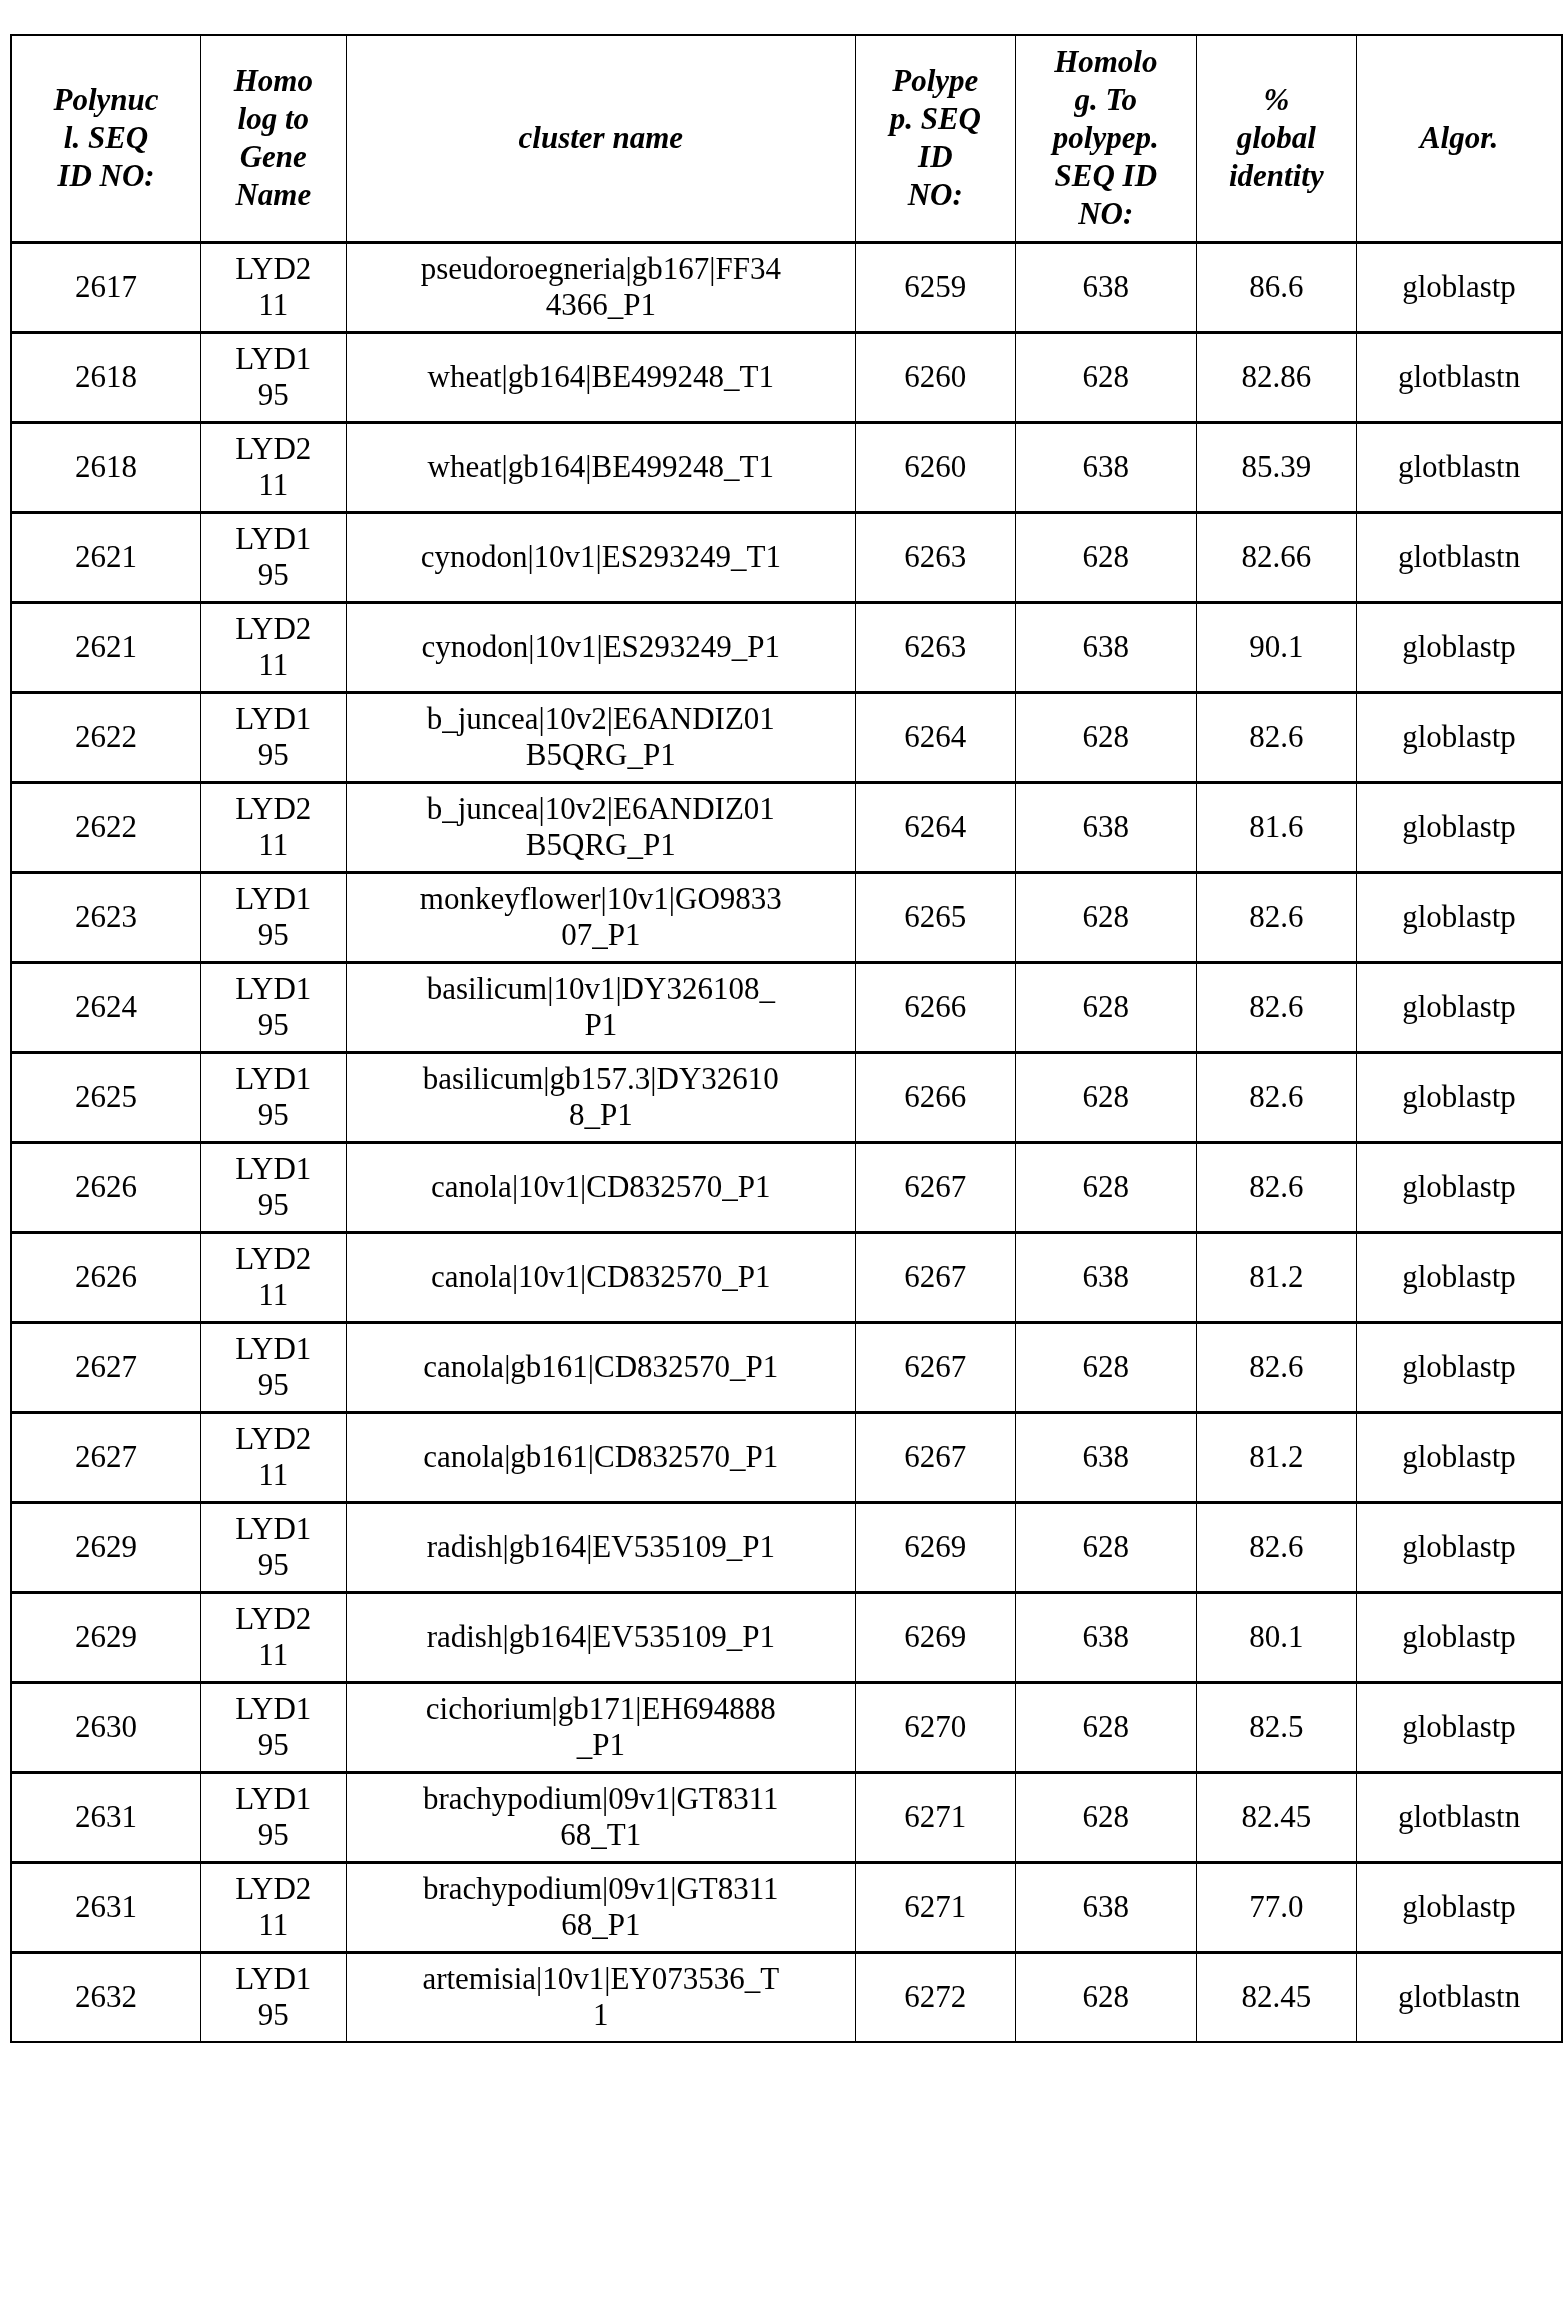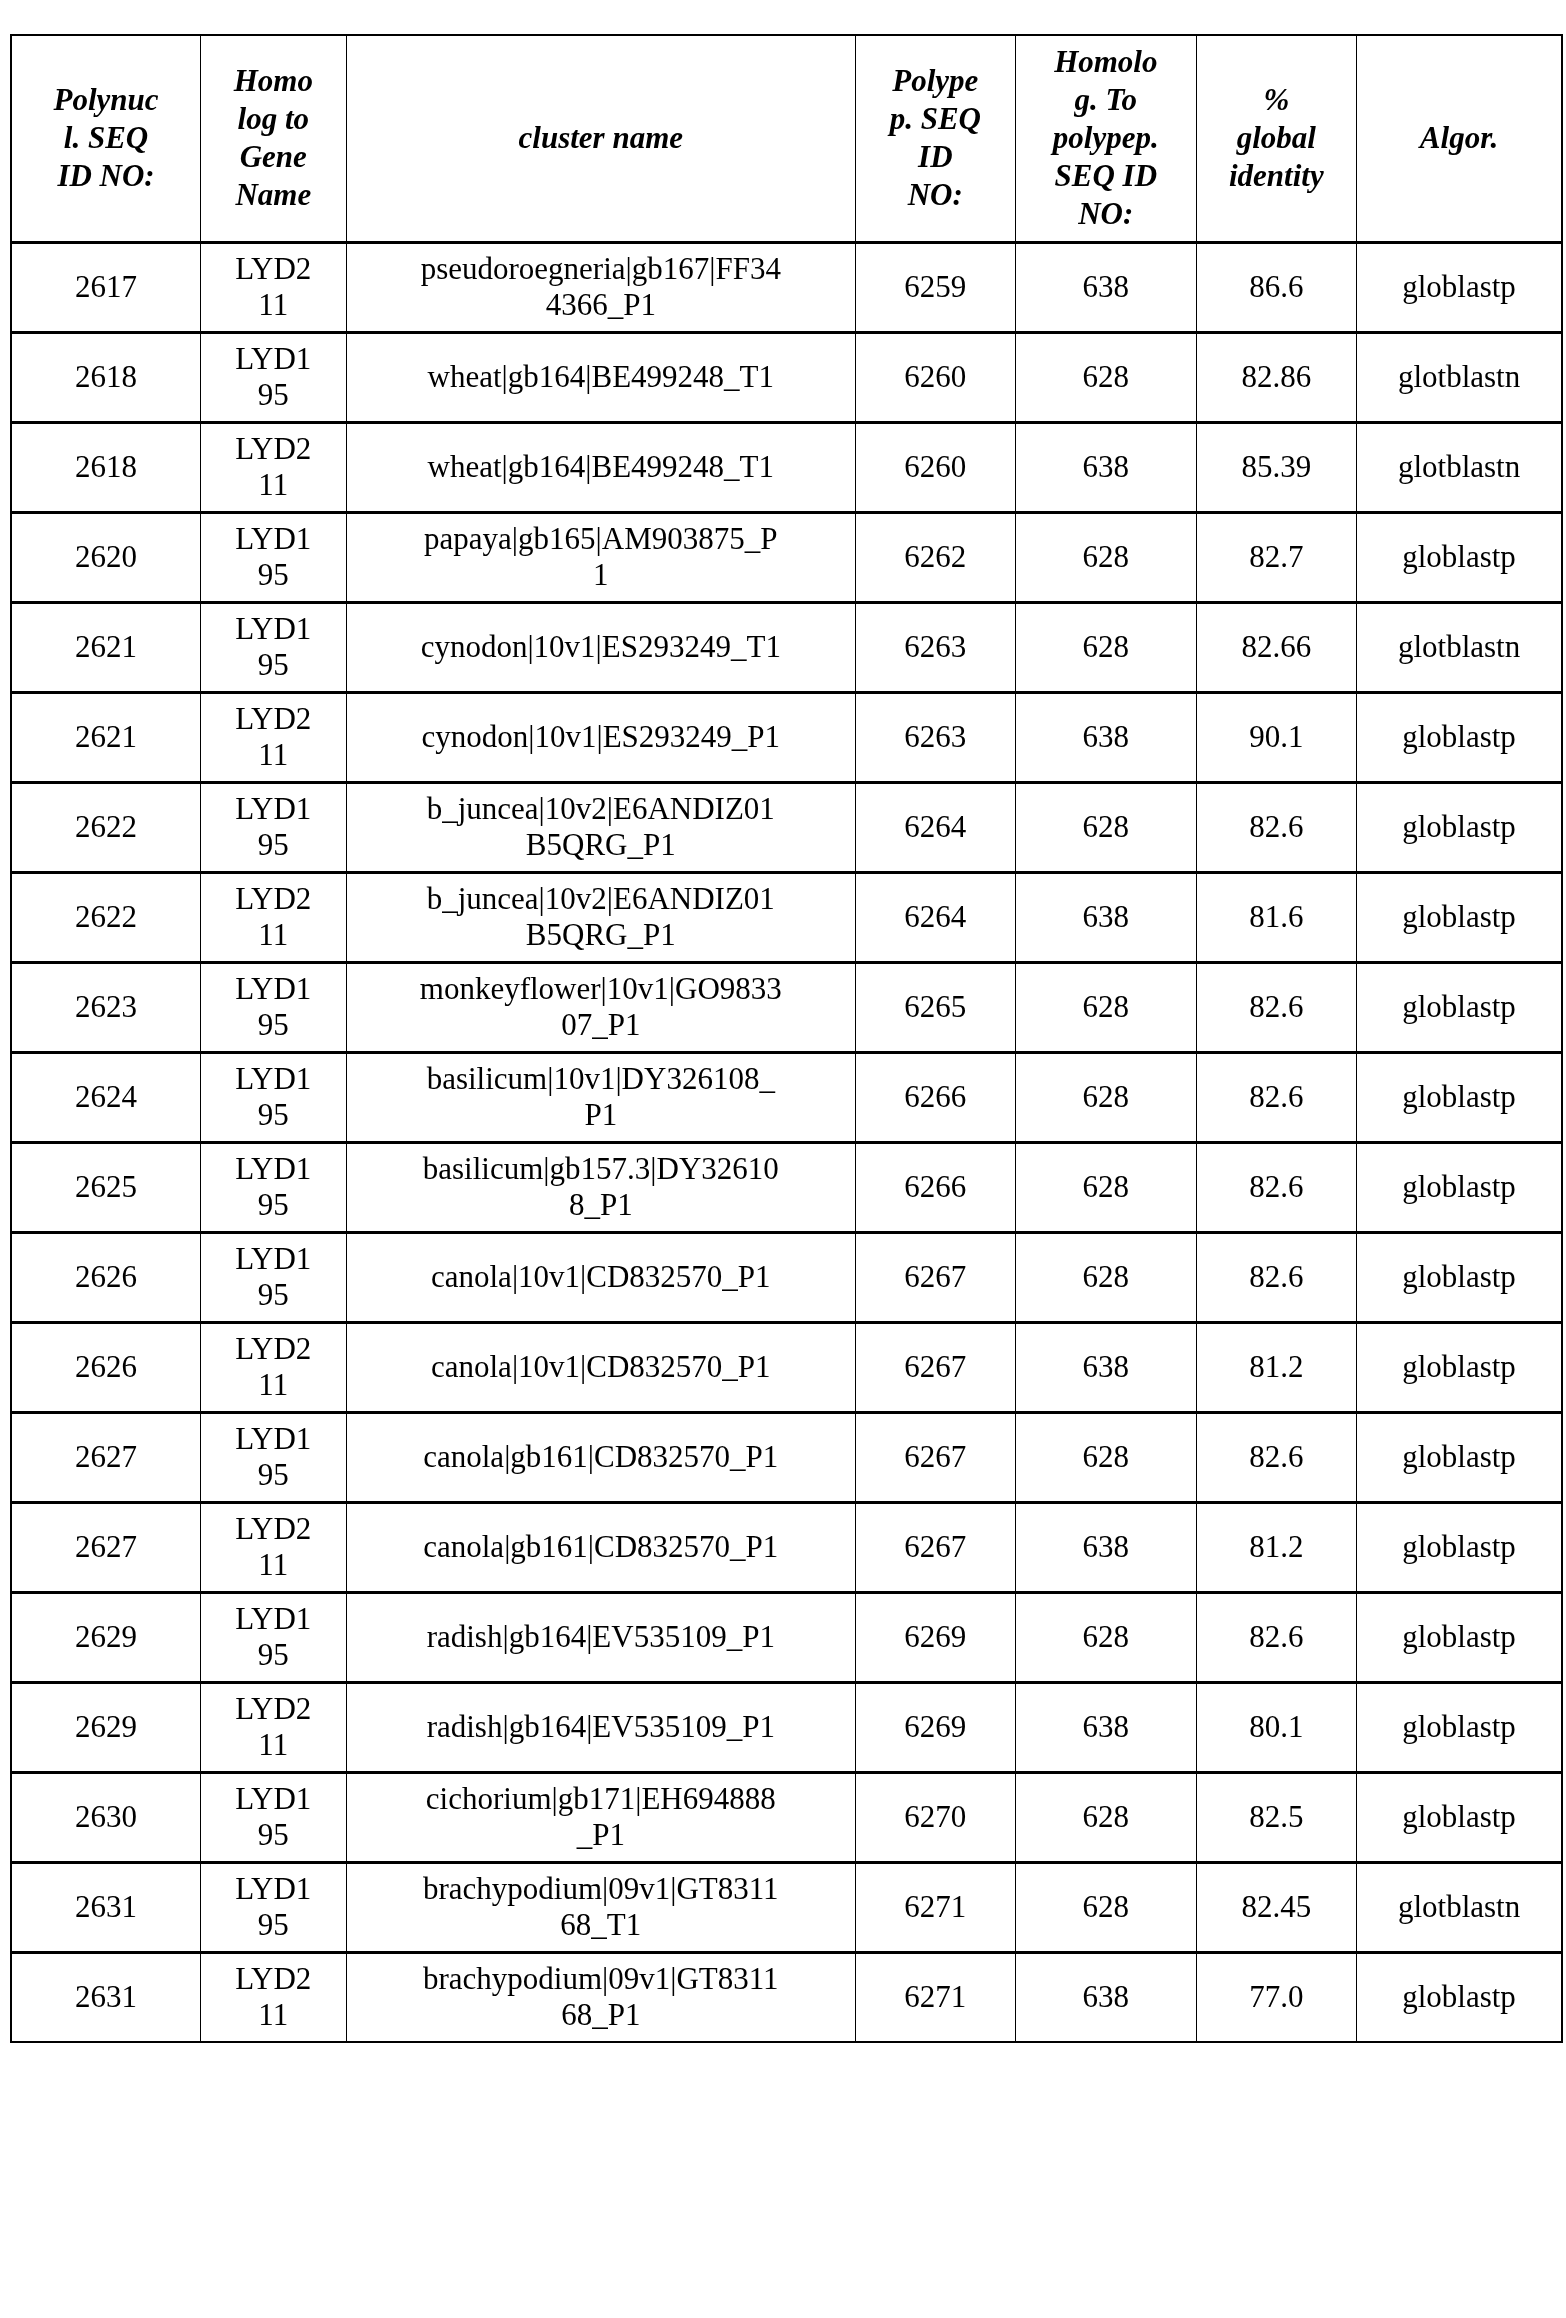--- a/index.html
+++ b/index.html
@@ -125,35 +125,20 @@
         </td>
         <td>
           <span class="line">wheat|gb164|BE499248_T1</span>
         </td>
         <td>6260</td>
         <td>638</td>
         <td>85.39</td>
         <td>glotblastn</td>
       </tr>
       <tr>
-        <td>2620</td>
-        <td>
-          <span class="line">LYD1</span>
-          <span class="line">95</span>
-        </td>
-        <td>
-          <span class="line">papaya|gb165|AM903875_P</span>
-          <span class="line">1</span>
-        </td>
-        <td>6262</td>
-        <td>628</td>
-        <td>82.7</td>
-        <td>globlastp</td>
-      </tr>
-      <tr>
         <td>2621</td>
         <td>
           <span class="line">LYD1</span>
           <span class="line">95</span>
         </td>
         <td>
           <span class="line">cynodon|10v1|ES293249_T1</span>
         </td>
         <td>6263</td>
         <td>628</td>
@@ -370,16 +355,31 @@
           <span class="line">11</span>
         </td>
         <td>
           <span class="line">brachypodium|09v1|GT8311</span>
           <span class="line">68_P1</span>
         </td>
         <td>6271</td>
         <td>638</td>
         <td>77.0</td>
         <td>globlastp</td>
+      </tr>
+      <tr>
+        <td>2632</td>
+        <td>
+          <span class="line">LYD1</span>
+          <span class="line">95</span>
+        </td>
+        <td>
+          <span class="line">artemisia|10v1|EY073536_T</span>
+          <span class="line">1</span>
+        </td>
+        <td>6272</td>
+        <td>628</td>
+        <td>82.45</td>
+        <td>glotblastn</td>
       </tr>
     </tbody>
 </table>
 
 
 </body></html>

